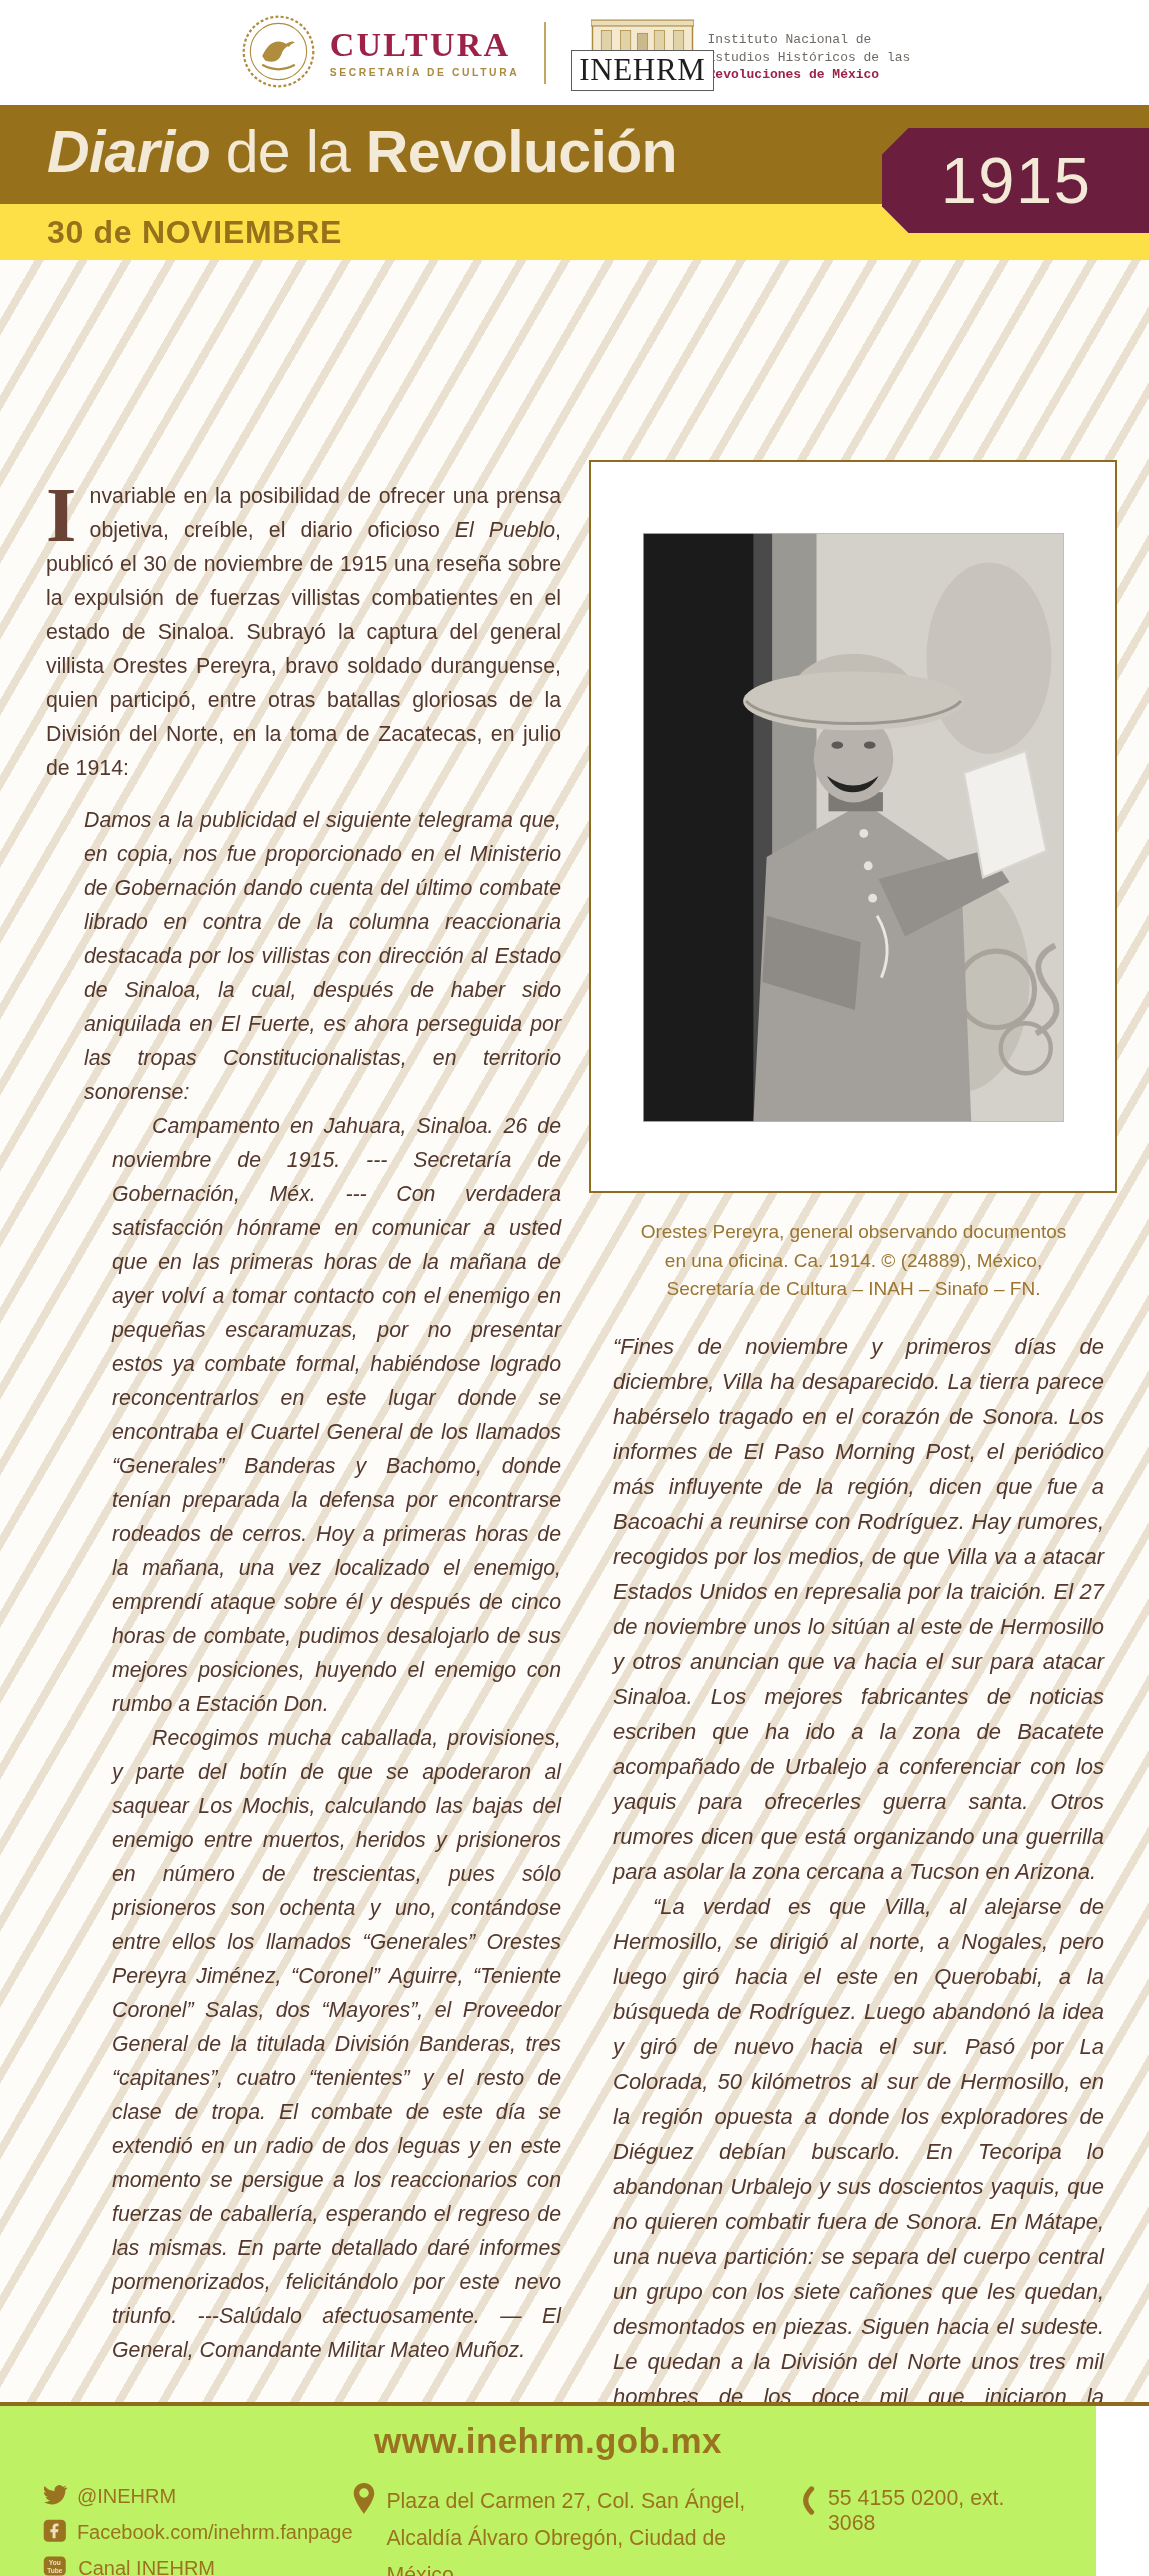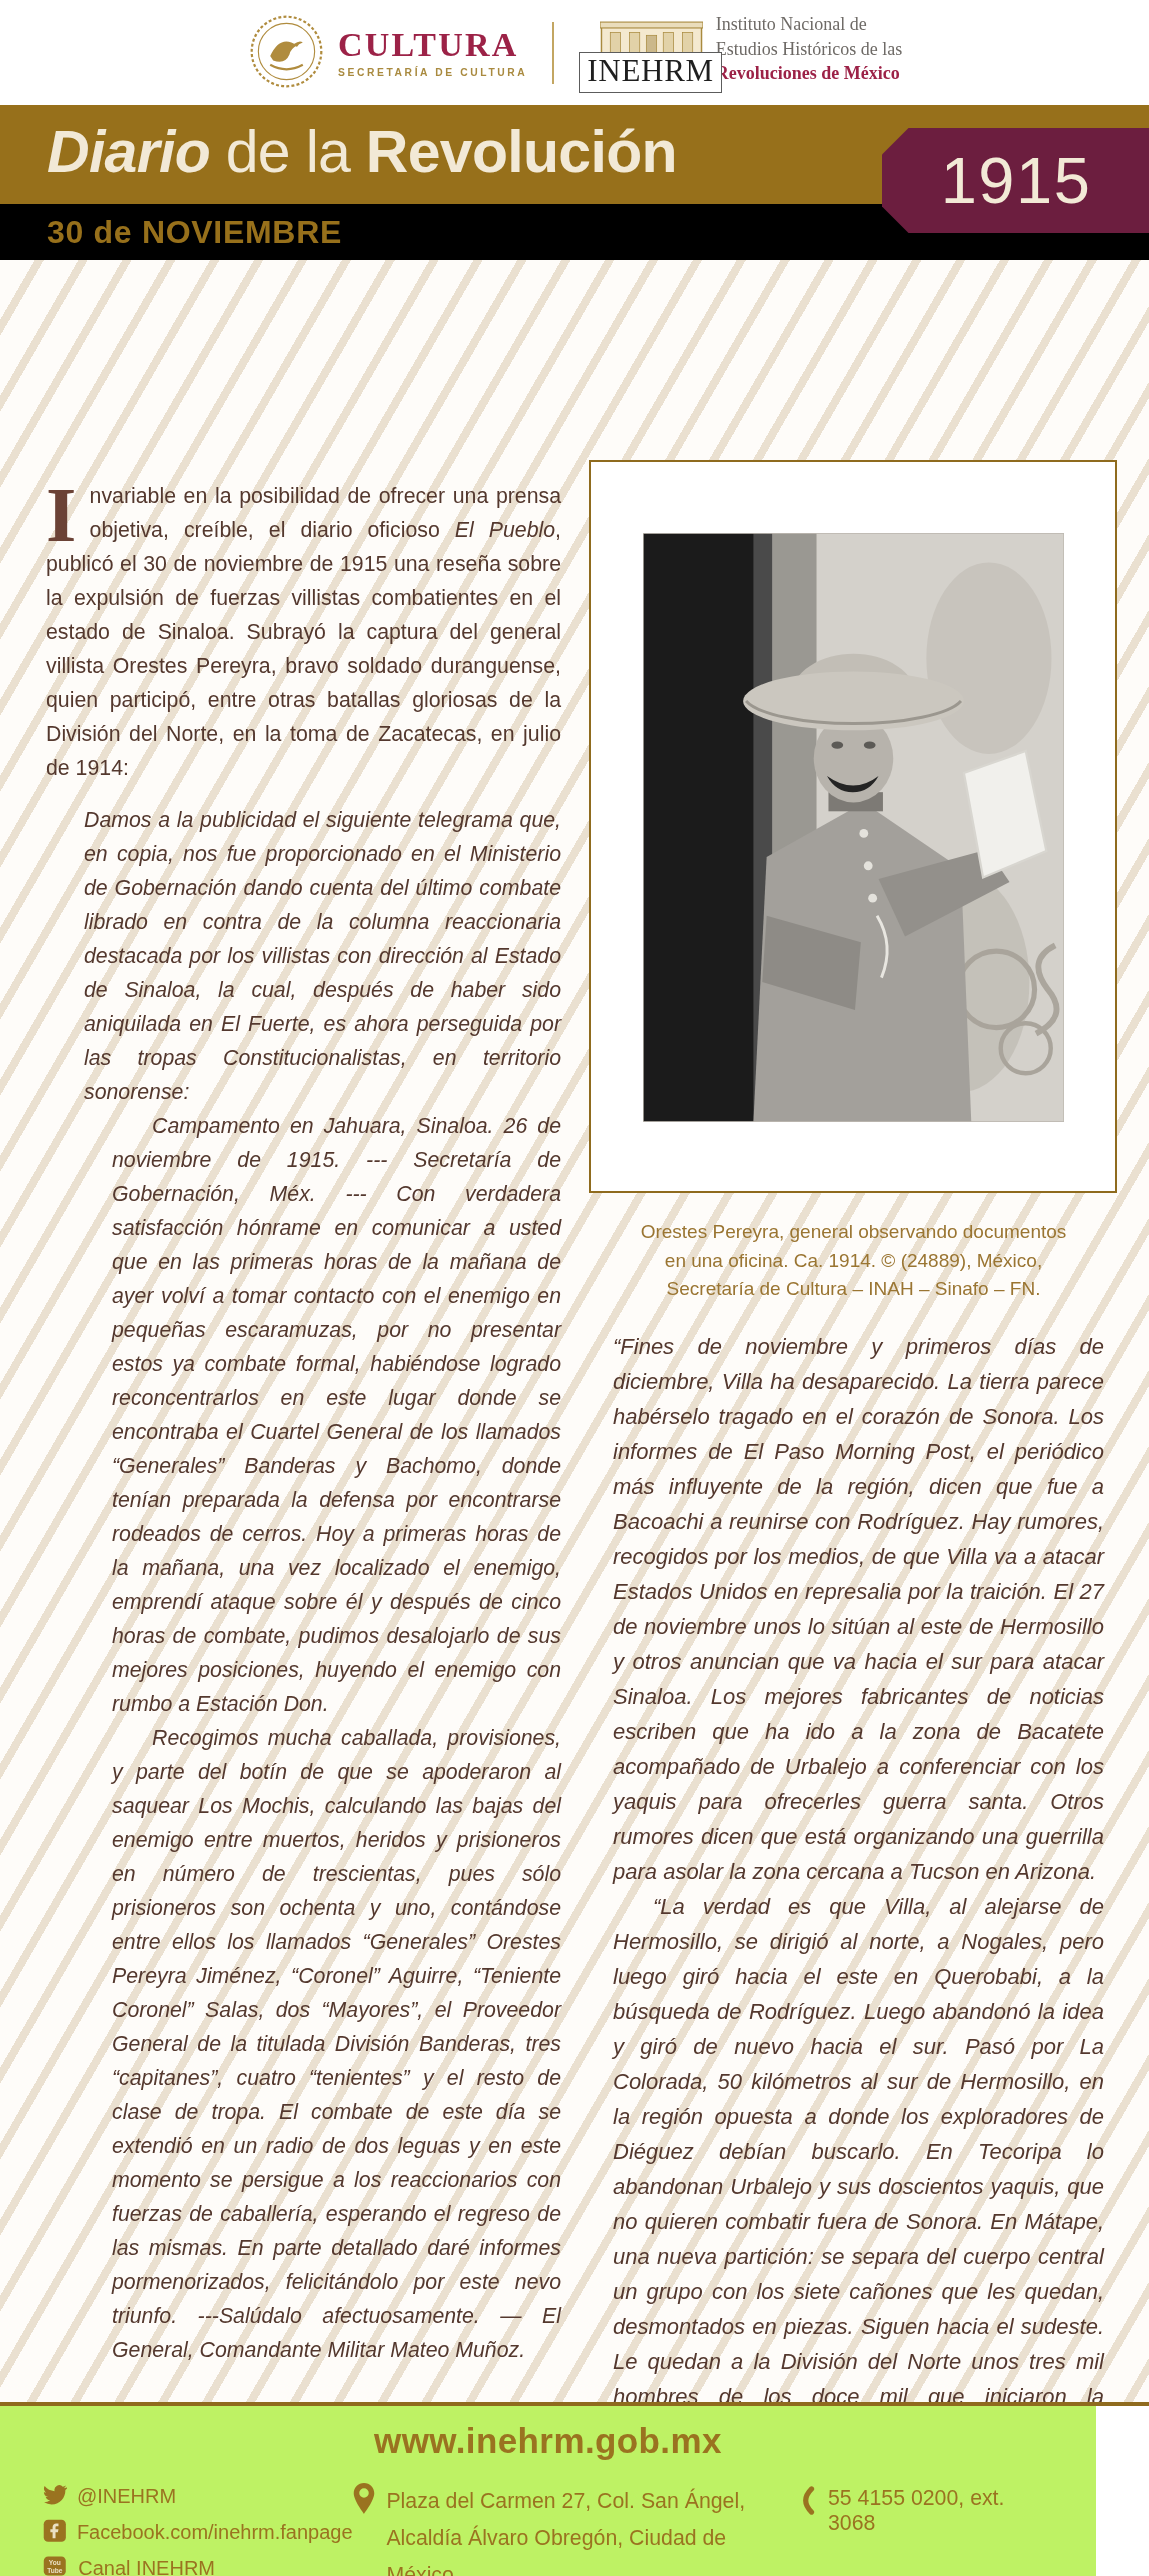--- a/index.html
+++ b/index.html
@@ -26,21 +26,21 @@
   }
   .header-divider { width:1.5px; height:62px; background:#C3A662; }
   .brand-inehrm { display:flex; align-items:flex-end; gap:11.8px; }
   .inehrm-logo-stack { position:relative; width:125px; height:77px; }
   .inehrm-building { position:absolute; left:20.6px; top:0; }
   .inehrm-box {
     position:absolute; left:0; bottom:0; background:#ffffff; border:1.5px solid #5c5c5c;
     font-family:"Liberation Serif", serif; font-size:31px; color:#1f1f1f;
     padding:0.7px 7.4px 2.2px; letter-spacing:0.7px;
   }
-  .inehrm-name { font-family:Liberation Serif, serif; font-size:18px; line-height:1.35; color:#6e6a66; padding-bottom:7.4px; }
+  .inehrm-name { font-family:Liberation Mono, monospace; font-size:13px; line-height:1.35; color:#6e6a66; padding-bottom:7.4px; }
   .inehrm-name .red-line { color:#9C2247; font-weight:bold; }
 
   
   .band {
     position:absolute; left:0; top:105px; width:1150px; height:99px; background:#97701B;
   }
   .band-title {
     position:absolute; left:47px; top:50%; transform:translateY(-54%);
     font-size:59px; color:#F2E9D6; white-space:nowrap; letter-spacing:-0.7px;
   }
@@ -49,21 +49,21 @@
   .band-title .w3 { font-weight:bold; }
   .year-badge {
     position:absolute; right:0; top:23px; width:268px; height:105px; background:#6C1E3F;
     z-index:6; display:flex; align-items:center; justify-content:center;
     clip-path:polygon(26.5px 0, 100% 0, 100% 100%, 26.5px 100%, 0 calc(100% - 26.5px), 0 26.5px);
     color:#F2E9D6; font-size:65px; letter-spacing:1.5px;
   }
 
   
   .datebar {
-    position:absolute; left:0; top:204px; width:1150px; height:56px; background:#000000;
+    position:absolute; left:0; top:204px; width:1150px; height:56px; background:#fde047;
   }
   .datebar-text {
     position:absolute; left:47px; top:50%; transform:translateY(-50%);
     font-size:32px; font-weight:bold; color:#97701B; letter-spacing:0.7px;
   }
 
   
   .content {
     position:absolute; left:0; top:260px; width:1150px; height:2142px;
     background-color:#FEFCF9;

